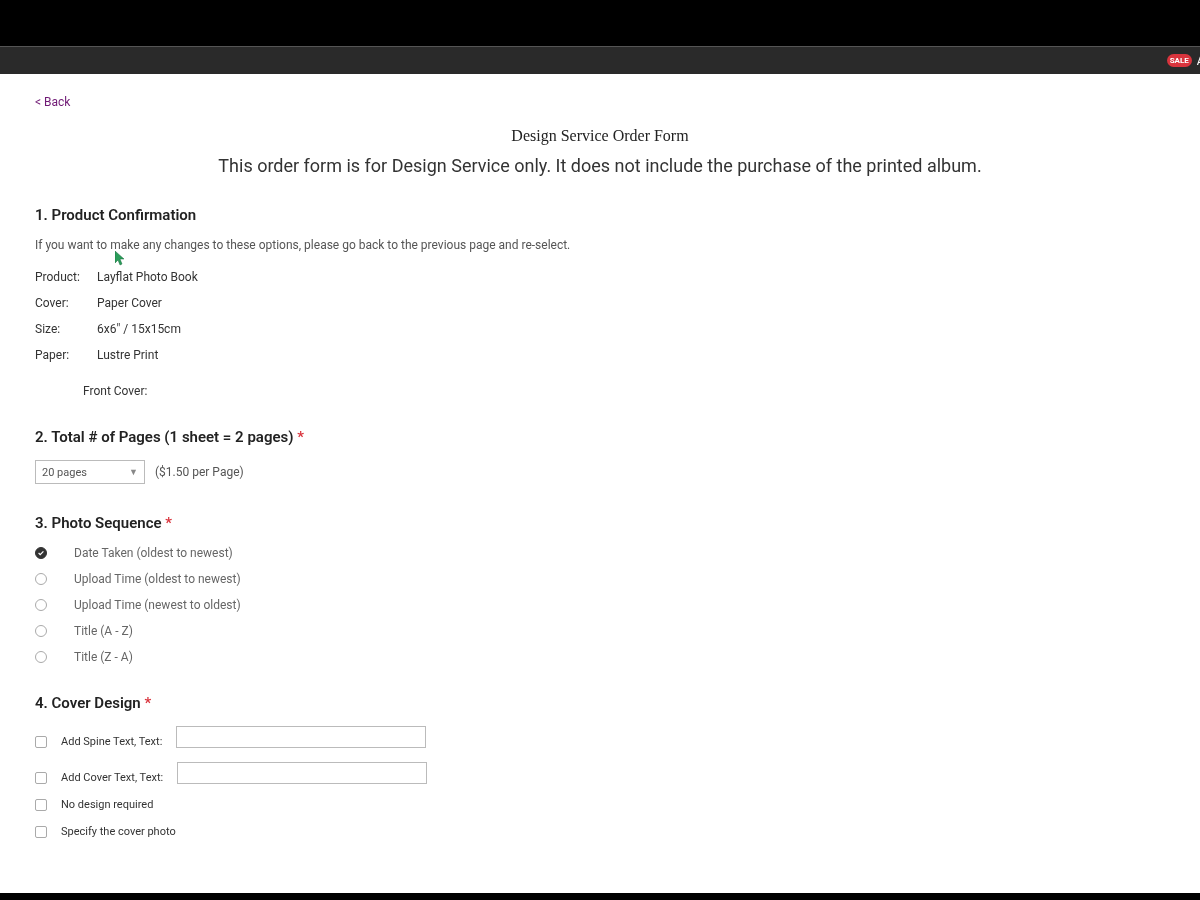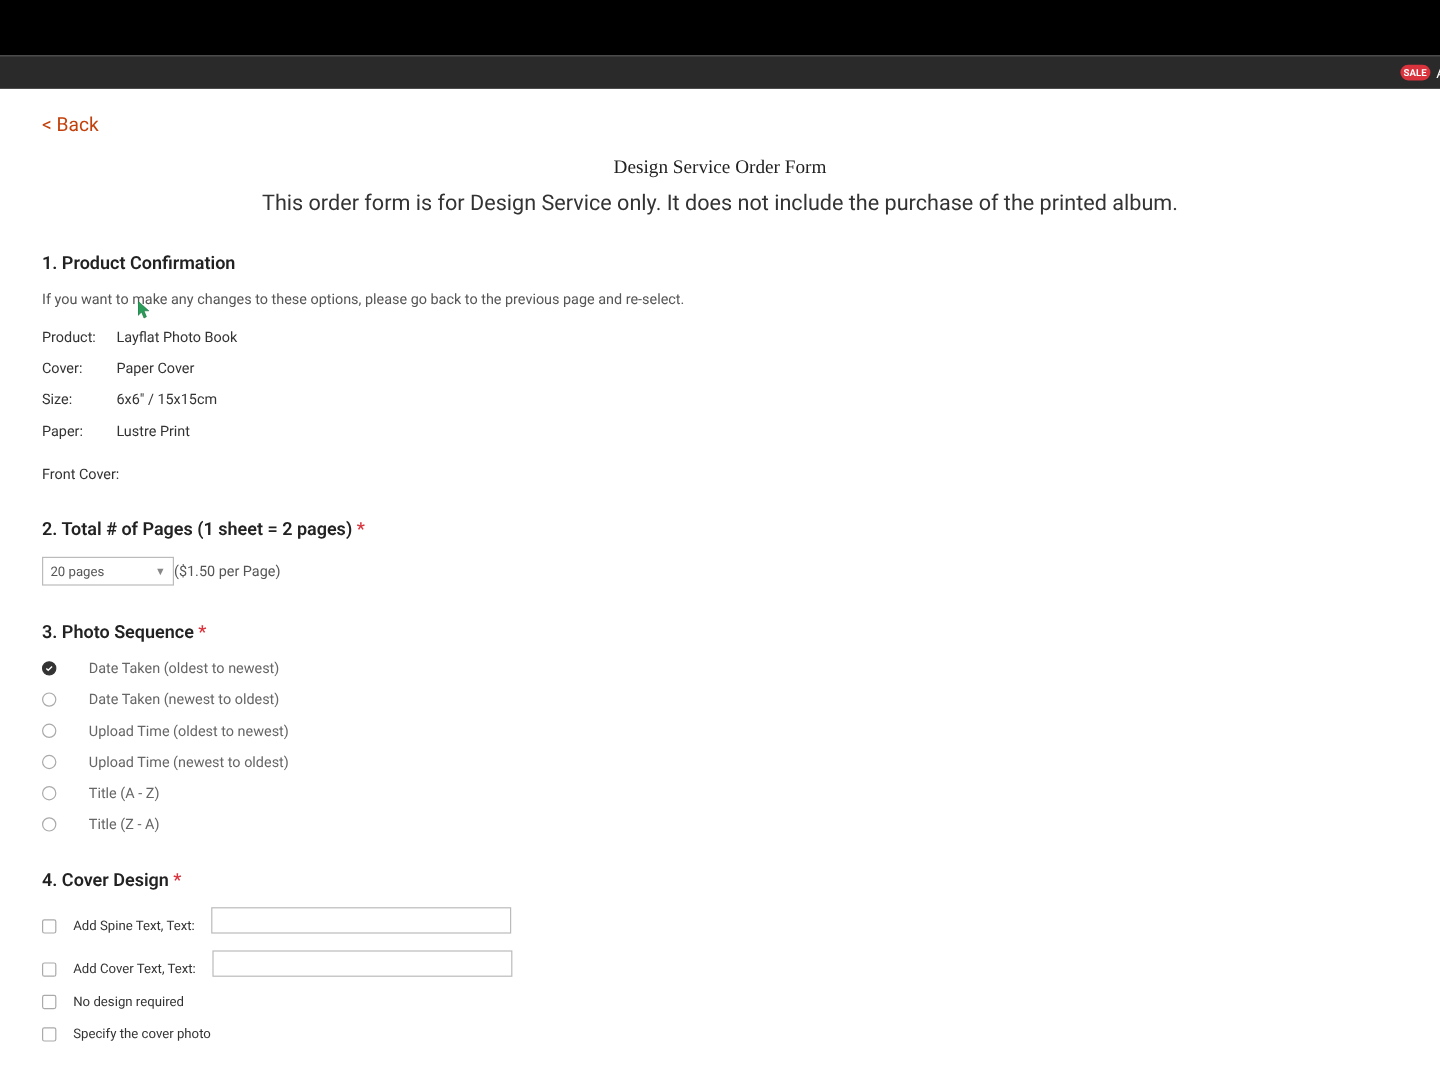--- a/index.html
+++ b/index.html
@@ -36,22 +36,22 @@
     color: #fff;
     font-size: 12px;
     margin-right: -20px;
   }
   .content-outer {
     background: #fff;
     min-height: 784px;
     padding: 20px 35px 40px 35px;
   }
   .back-link {
-    color: #c2410c;
-    font-size: 16px;
+    color: #701a75;
+    font-size: 12px;
     text-decoration: none;
     display: inline-block;
   }
   .page-title {
     text-align: center;
     font-size: 16px;
     font-weight: 500;
     color: #222;
     margin-top: 18px;
     font-family: Liberation Serif, serif;
@@ -83,30 +83,32 @@
     width: 62px;
     color: #333;
   }
   .field-value {
     color: #333;
   }
   .front-cover-row {
     margin-top: 22px;
     margin-bottom: 30px;
     font-size: 12px;
+    margin-left: 48px;
   }
   .section {
     margin-bottom: 30px;
   }
   .required-star {
     color: #d9343d;
   }
   .pages-row {
     display: flex;
     align-items: center;
+    gap: 10px;
     margin-top: 14px;
   }
   .select-box {
     border: 1px solid #bbb;
     background: #fff;
     height: 24px;
     width: 110px;
     display: flex;
     align-items: center;
     justify-content: space-between;
@@ -256,24 +258,20 @@
         <div class="radio-row">
           <div class="radio-circle checked">
             <svg viewBox="0 0 10 10">
               <path d="M2 5 L4 7 L8 3" stroke="#fff" stroke-width="1.5" fill="none"></path>
             </svg>
           </div>
           <span class="radio-label">Date Taken (oldest to newest)</span>
         </div>
         <div class="radio-row">
           <div class="radio-circle"></div>
-          <span class="radio-label">Date Taken (newest to oldest)</span>
-        </div>
-        <div class="radio-row">
-          <div class="radio-circle"></div>
           <span class="radio-label">Upload Time (oldest to newest)</span>
         </div>
         <div class="radio-row">
           <div class="radio-circle"></div>
           <span class="radio-label">Upload Time (newest to oldest)</span>
         </div>
         <div class="radio-row">
           <div class="radio-circle"></div>
           <span class="radio-label">Title (A - Z)</span>
         </div>

